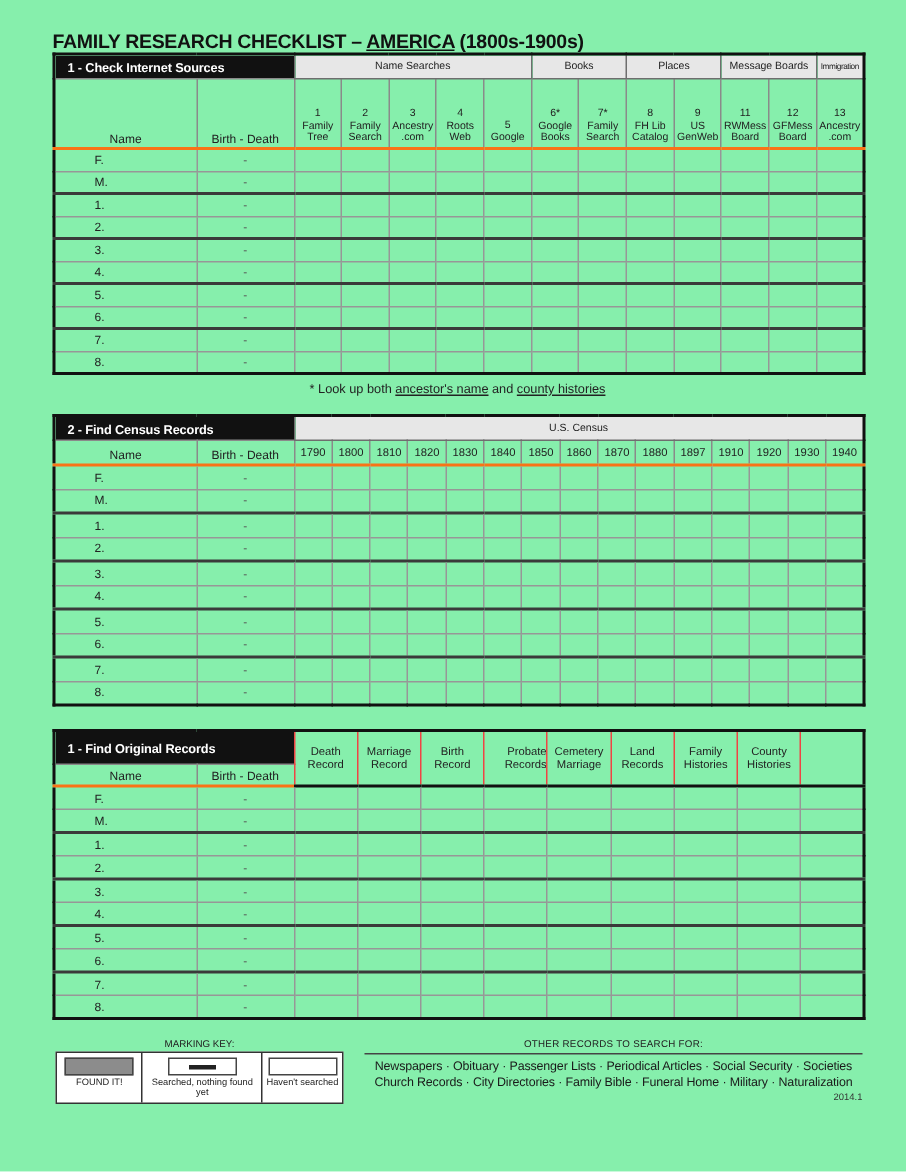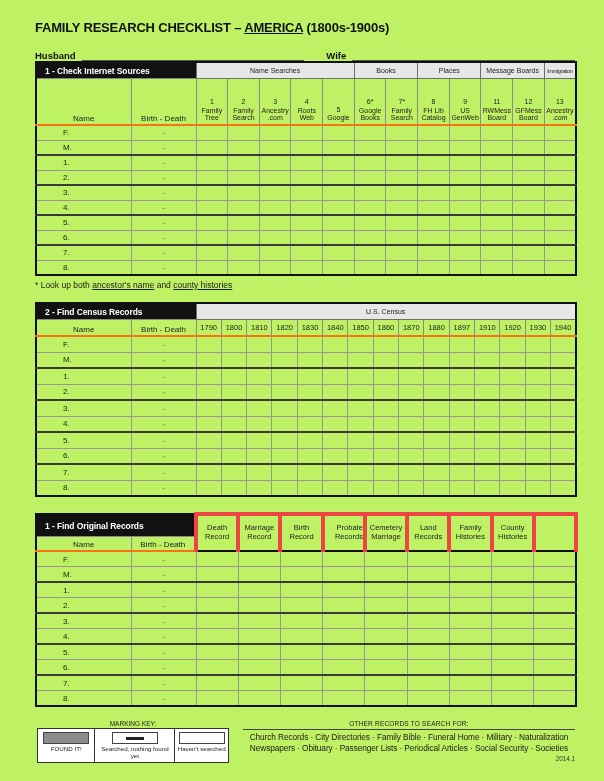--- a/index.html
+++ b/index.html
@@ -1,18 +1,18 @@
 <!DOCTYPE html>
 <html><head>
 <meta charset="utf-8">
 <style>
   html,body{margin:0;padding:0;background:#fff;}
   .page{
     position:relative;width:604px;height:781px;box-sizing:border-box;
-    padding:20px 29px 0 35px;background:#bef264;color:#1a1a1a;
+    padding:20px 29px 0 35px;background:#86efac;color:#1a1a1a;
     font-family:"Liberation Sans",sans-serif;overflow:hidden;
   }
   .content{width:540px;}
   
   .title{font-size:13px;font-weight:bold;letter-spacing:-0.2px;color:#111;}
   .title .u{text-decoration:underline;}
   
   .hw-row{display:flex;align-items:flex-end;margin-top:13px;font-size:9.5px;font-weight:bold;color:#111;}
   .hw-line{flex:1;border-bottom:1px solid #555;height:12px;margin-left:6px;}
   .hw-label.wife{margin-left:22px;}
@@ -20,34 +20,34 @@
   table{border-collapse:collapse;table-layout:fixed;width:540px;border:2px solid #111;}
   th,td{margin:0;padding:0;overflow:hidden;}
   th{font-weight:normal;}
   .blackhead{background:#111;color:#fff;font-weight:bold;font-size:8.5px;text-align:left;padding:1px 0 1px 8px;letter-spacing:-0.1px;}
   .grouphead{background:#e7e7e7;font-size:7px;text-align:center;border:1px solid #6e6e6e;color:#222;height:13px;}
   .grouphead.condensed{font-size:5.5px;letter-spacing:-0.3px;}
   .colhead{font-size:7px;line-height:1.1;text-align:center;vertical-align:bottom;border:1px solid #8a8a8a;padding-bottom:2px;color:#222;}
   .colhead .num{margin-bottom:1px;}
   .namehead,.bdhead{font-size:8px;text-align:center;vertical-align:bottom;border:1px solid #8a8a8a;padding-bottom:1px;color:#222;}
   .yearhead{font-size:7.5px;text-align:center;border:1px solid #8a8a8a;height:14px;color:#222;}
-  .rechead{font-size:7.5px;line-height:1.15;text-align:center;vertical-align:middle;border:4px solid #ef4444;color:#222;}
+  .rechead{font-size:7.5px;line-height:1.15;text-align:center;vertical-align:middle;border:1px solid #ef4444;color:#222;}
   thead tr.lastheadrow th{border-bottom:2px solid #f97316;text-align:center;}
   tbody td{border:1px solid #979797;border-top:1px solid #979797;}
   tbody tr.pair td{border-bottom:2px solid #3a3a3a;}
   td.rowlabel{font-size:8px;text-align:left;padding-left:26px;color:#222;}
   td.dashcell{font-size:8px;text-align:center;color:#555;}
   #t1 tbody tr{height:15px;}
   #t2 tbody tr{height:16px;}
   #t3 tbody tr{height:15.5px;}
   #t1{}
   #t2{margin-top:11px;}
   #t3{margin-top:15px;}
   
-  .footnote{margin-top:4px;text-align:left;font-size:8.5px;color:#222;height:11px;}
+  .footnote{margin-top:4px;text-align:center;font-size:8.5px;color:#222;height:11px;}
   .footnote .u{text-decoration:underline;}
   
   .footer{display:flex;margin-top:13px;align-items:flex-start;}
   .marking-block{width:192px;margin-left:2px;}
   .marking-title{text-align:center;font-size:6.5px;color:#222;margin-bottom:1px;}
   .marking-box{display:flex;border:1.5px solid #333;background:#fff;}
   .marking-cell{display:flex;flex-direction:column;align-items:center;padding:3px 2px 2px 2px;}
   .marking-cell + .marking-cell{border-left:1px solid #333;}
   .mc-found{width:56px;} .mc-dash{width:80px;} .mc-empty{width:52px;}
   .swatch{width:46px;height:12px;border:1px solid #444;box-sizing:border-box;display:flex;align-items:center;justify-content:center;background:#fff;}
@@ -65,26 +65,20 @@
 
 <div class="page">
   <div class="content">
 
     <div class="title">
       <span>FAMILY RESEARCH CHECKLIST –</span>
       <span class="u">AMERICA</span>
       <span>(1800s-1900s)</span>
     </div>
 
-    <div class="hw-row">
-      <span class="hw-label">Husband</span>
-      <span class="hw-line"></span>
-      <span class="hw-label wife">Wife</span>
-      <span class="hw-line"></span>
-    </div>
 
     <table id="t1">
         <colgroup>
           <col style="width: 95px;">
           <col style="width: 65px;">
           <col style="width: 31.67px;">
           <col style="width: 31.67px;">
           <col style="width: 31.67px;">
           <col style="width: 31.67px;">
           <col style="width: 31.67px;">
@@ -786,20 +780,20 @@
           </div>
           <div class="marking-cell mc-empty">
             <div class="swatch"></div>
             <div class="marking-label">Haven't searched</div>
           </div>
         </div>
       </div>
       <div class="other-block">
         <div class="other-title">OTHER RECORDS TO SEARCH FOR:</div>
         <div class="other-rule"></div>
+        <div class="other-line">Newspapers  ·  Obituary  ·  Passenger Lists  ·  Periodical Articles  ·  Social Security  ·  Societies</div>
         <div class="other-line">Church Records  ·  City Directories  ·  Family Bible  ·  Funeral Home  ·  Military  ·  Naturalization</div>
-        <div class="other-line">Newspapers  ·  Obituary  ·  Passenger Lists  ·  Periodical Articles  ·  Social Security  ·  Societies</div>
         <div class="version">2014.1</div>
       </div>
     </div>
 
   </div>
 </div>
 
 </body></html>

